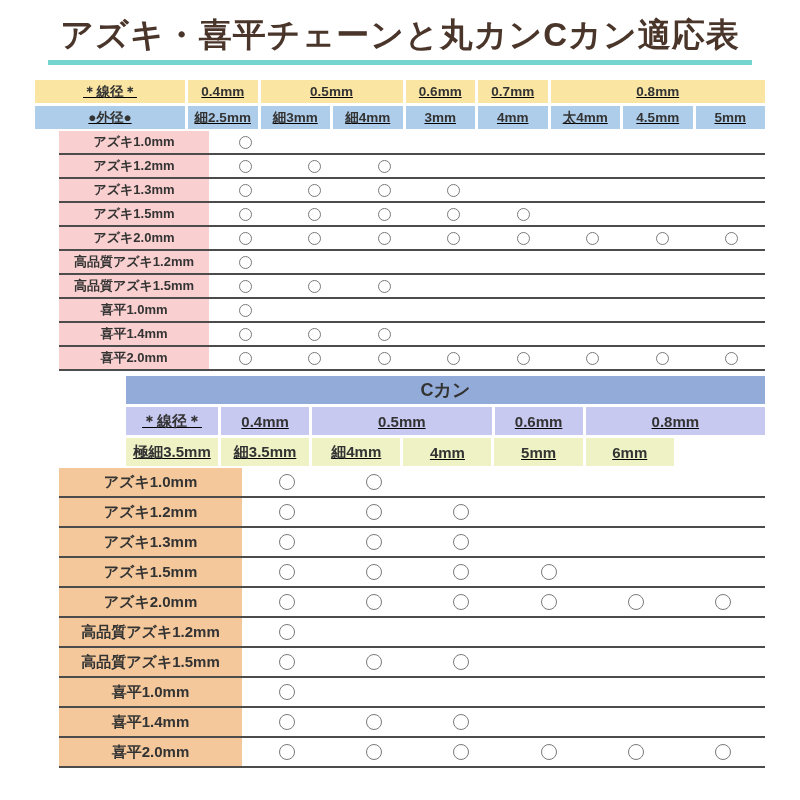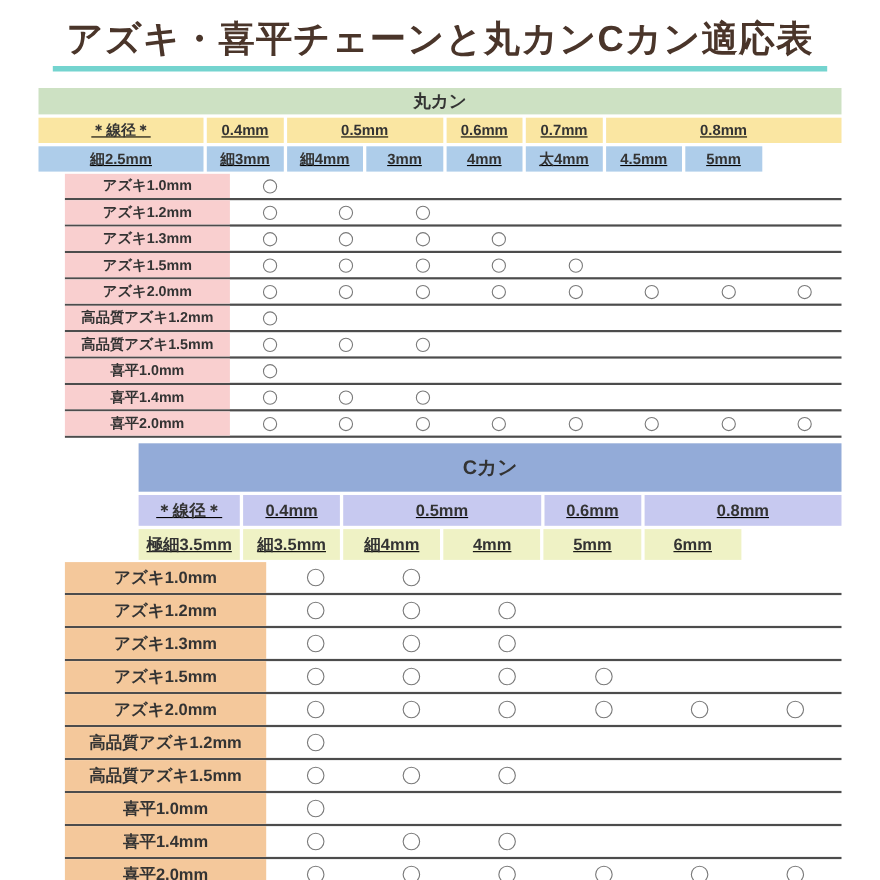--- a/index.html
+++ b/index.html
@@ -47,51 +47,51 @@
   .t1 .wire-row .cell{background:var(--marukan-wire-bg,#fae6a2);}
   .t1 .outer-row .cell{background:var(--marukan-outer-bg,#aecdea);}
   .t1 .body-row{height:22px;}
   .t1 .label-cell{background:var(--marukan-label-bg,#f9cfcf);font-size:13px;}
   .t1 .circle{width:13px;height:13px;}
 
   
   .t2{margin-top:5px;}
   .t2 .grid{grid-template-columns:88px 92px repeat(6,1fr);}
   .t2 .hband{
-    height:44px;font-size:18px;margin-left:91px;
+    height:28px;font-size:18px;margin-left:91px;
     background:var(--ckan-header-bg,#93abd8);
   }
   .t2 .hdr-row .cell{height:28px;font-size:15px;}
   .t2 .wire-row .cell{background:var(--ckan-wire-bg,#c7c9f0);}
   .t2 .outer-row .cell{background:var(--ckan-outer-bg,#eff2c5);}
   .t2 .wire-row .spacer,.t2 .outer-row .spacer{background:transparent;}
   .t2 .body-row{height:28px;}
   .t2 .label-cell{grid-column:1 / 3;background:var(--ckan-label-bg,#f4c89b);font-size:15px;}
   .t2 .circle{width:16px;height:16px;}
 </style>
 </head>
 <body>
 
 <div class="page">
 
   <div class="title-wrap">
     <div class="title">アズキ・喜平チェーンと丸カンCカン適応表</div>
   </div>
 
   <div class="tbl t1">
-    <div class="hband">丸カン</div>
     <div class="grid hdr-row wire-row">
       <div class="cell">＊線径＊</div>
     <div class="cell" style="grid-column: span 1;">0.4mm</div>
         <div class="cell" style="grid-column: span 2;">0.5mm</div>
         <div class="cell" style="grid-column: span 1;">0.6mm</div>
         <div class="cell" style="grid-column: span 1;">0.7mm</div>
         <div class="cell" style="grid-column: span 3;">0.8mm</div>
       </div>
     <div class="grid hdr-row outer-row">
+      <div class="cell">●外径●</div>
     <div class="cell">細2.5mm</div>
         <div class="cell">細3mm</div>
         <div class="cell">細4mm</div>
         <div class="cell">3mm</div>
         <div class="cell">4mm</div>
         <div class="cell">太4mm</div>
         <div class="cell">4.5mm</div>
         <div class="cell">5mm</div>
       </div>
     <div class="tbody">

